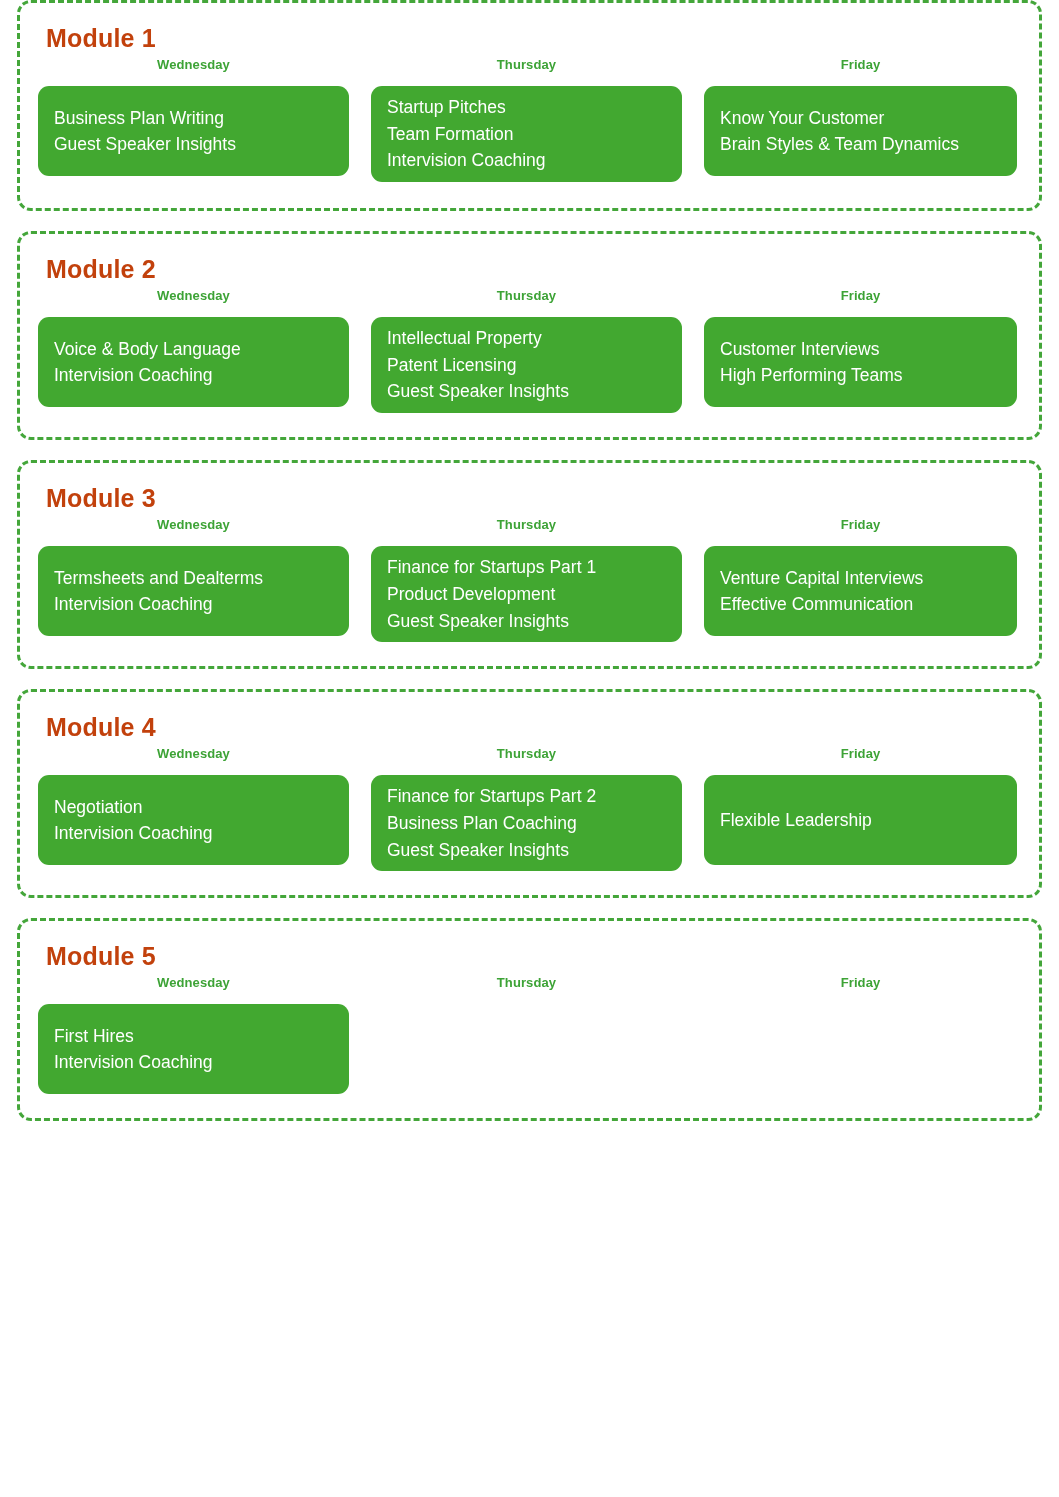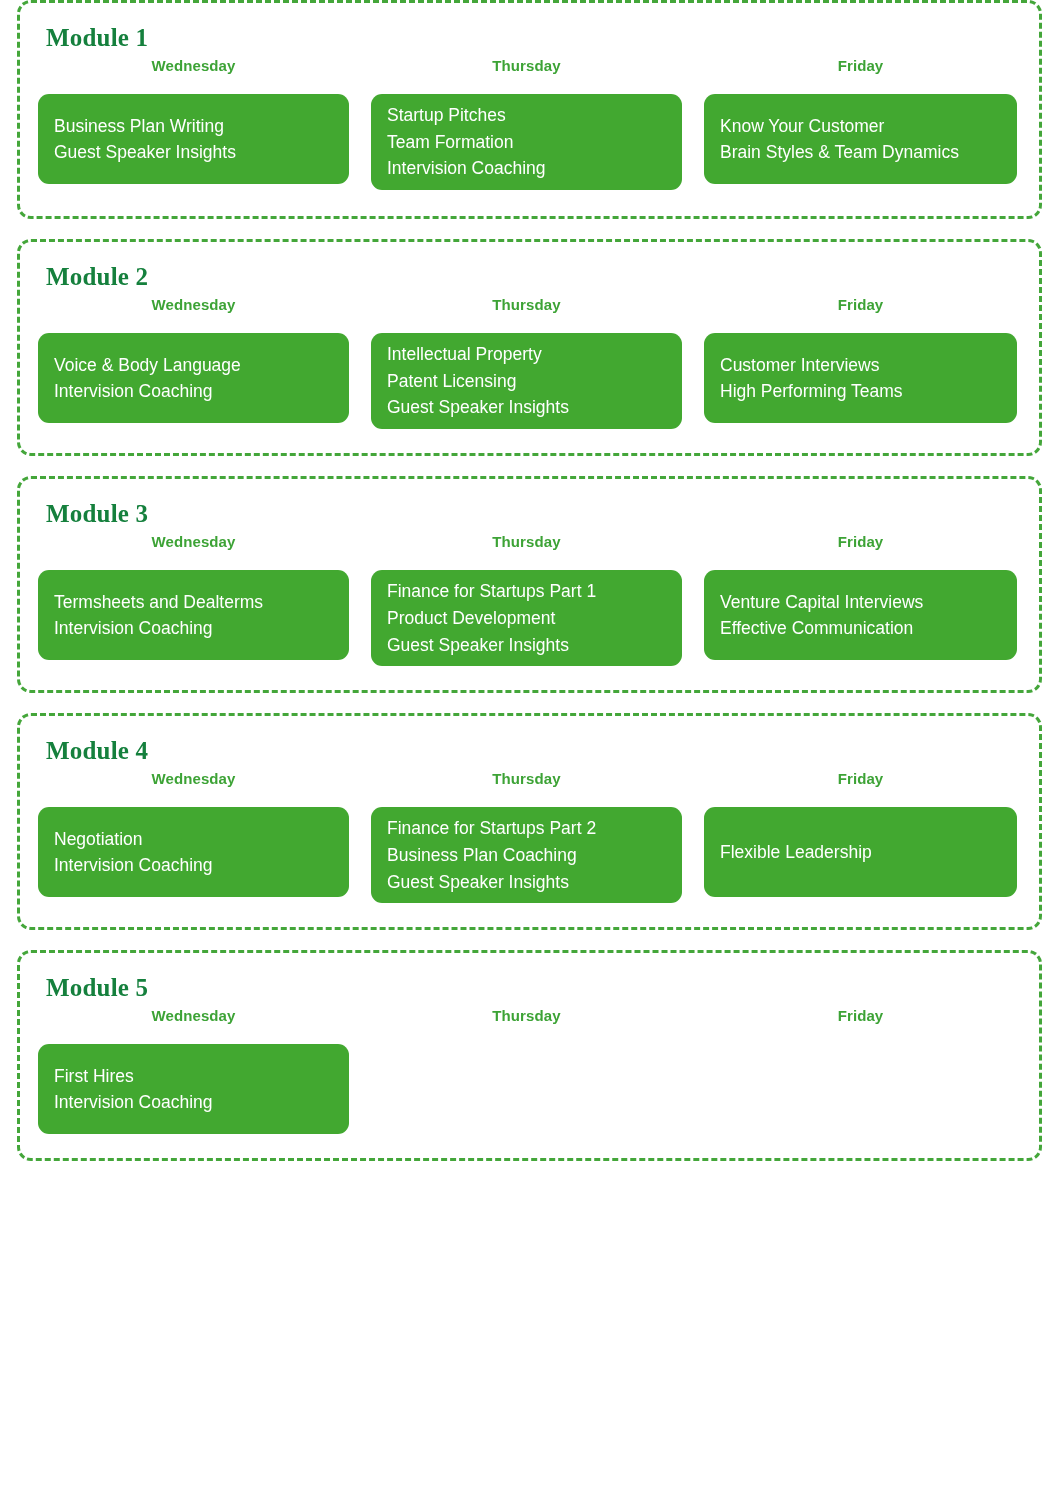--- a/index.html
+++ b/index.html
@@ -31,48 +31,47 @@
     box-sizing: border-box;
     background: #ffffff;
     padding: 0;
   }
 
   .module + .module {
     margin-top: 20px;
   }
 
   .module-title {
-    color: #15803d;
+    color: #c2410c;
     font-size: 25px;
     font-weight: bold;
     letter-spacing: 0.2px;
     padding: 22px 0 0 26px;
     line-height: 1.05;
-    font-family: Liberation Serif, serif;
   }
 
   .days-grid {
     display: grid;
     grid-template-columns: 311px 311px 313px;
     column-gap: 22px;
     padding: 6px 16px 24px 18px;
     box-sizing: border-box;
   }
 
   .day-col {
     display: flex;
     flex-direction: column;
   }
 
   .day-header {
     text-align: center;
     color: #3da336;
-    font-size: 15px;
+    font-size: 13px;
     font-weight: bold;
-    padding-bottom: 20px;
+    padding-bottom: 14px;
     letter-spacing: 0.1px;
   }
 
   .session-box {
     background: #42a830;
     border-radius: 11px;
     min-height: 90px;
     display: flex;
     flex-direction: column;
     justify-content: center;

